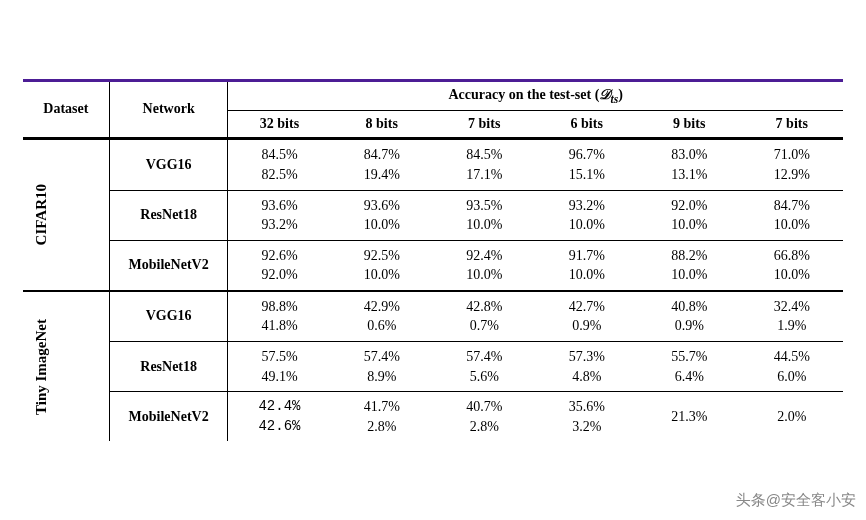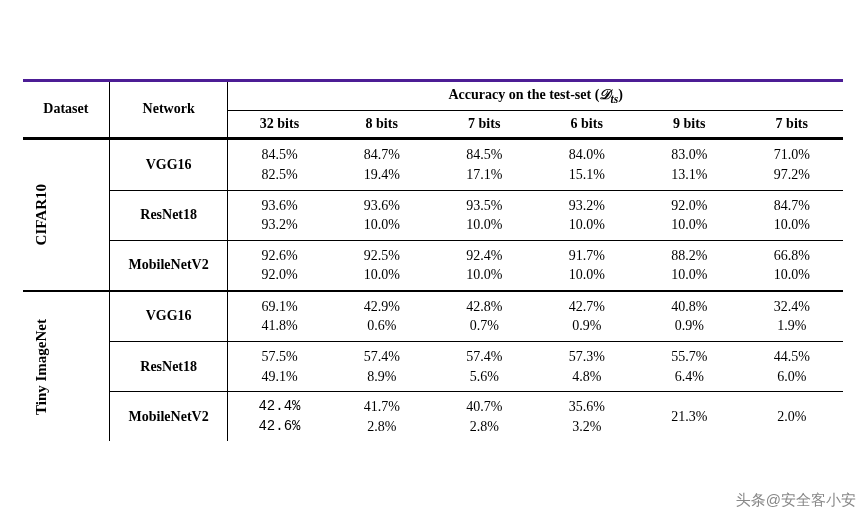--- a/index.html
+++ b/index.html
@@ -110,30 +110,30 @@
           </td>
           <td class="data-col cell-two-line">
             <div class="line1">84.7%</div>
             <div class="line2">19.4%</div>
           </td>
           <td class="data-col cell-two-line">
             <div class="line1">84.5%</div>
             <div class="line2">17.1%</div>
           </td>
           <td class="data-col cell-two-line">
-            <div class="line1">84.0%</div>
+            <div class="line1">96.7%</div>
             <div class="line2">15.1%</div>
           </td>
           <td class="data-col cell-two-line">
             <div class="line1">83.0%</div>
             <div class="line2">13.1%</div>
           </td>
           <td class="data-col cell-two-line">
             <div class="line1">71.0%</div>
-            <div class="line2">97.2%</div>
+            <div class="line2">12.9%</div>
           </td>
         </tr>
         <tr>
           <td class="network-col network-label border-right" style="border-top: 1px solid rgb(0, 0, 0);">ResNet18</td>
           <td class="data-col cell-two-line header-accuracy" style="border-top: 1px solid rgb(0, 0, 0);">
             <div class="line1">93.6%</div>
             <div class="line2">93.2%</div>
           </td>
           <td class="data-col cell-two-line" style="border-top: 1px solid rgb(0, 0, 0);">
             <div class="line1">93.6%</div>
@@ -182,21 +182,21 @@
             <div class="line1">66.8%</div>
             <div class="line2">10.0%</div>
           </td>
         </tr>
         <tr>
           <td rowspan="3" class="dataset-col border-right">
             <div class="dataset-label">Tiny ImageNet</div>
           </td>
           <td class="network-col network-label border-right">VGG16</td>
           <td class="data-col cell-two-line header-accuracy">
-            <div class="line1">69.1%</div>
+            <div class="line1">98.8%</div>
             <div class="line2">41.8%</div>
           </td>
           <td class="data-col cell-two-line">
             <div class="line1">42.9%</div>
             <div class="line2">0.6%</div>
           </td>
           <td class="data-col cell-two-line">
             <div class="line1">42.8%</div>
             <div class="line2">0.7%</div>
           </td>

